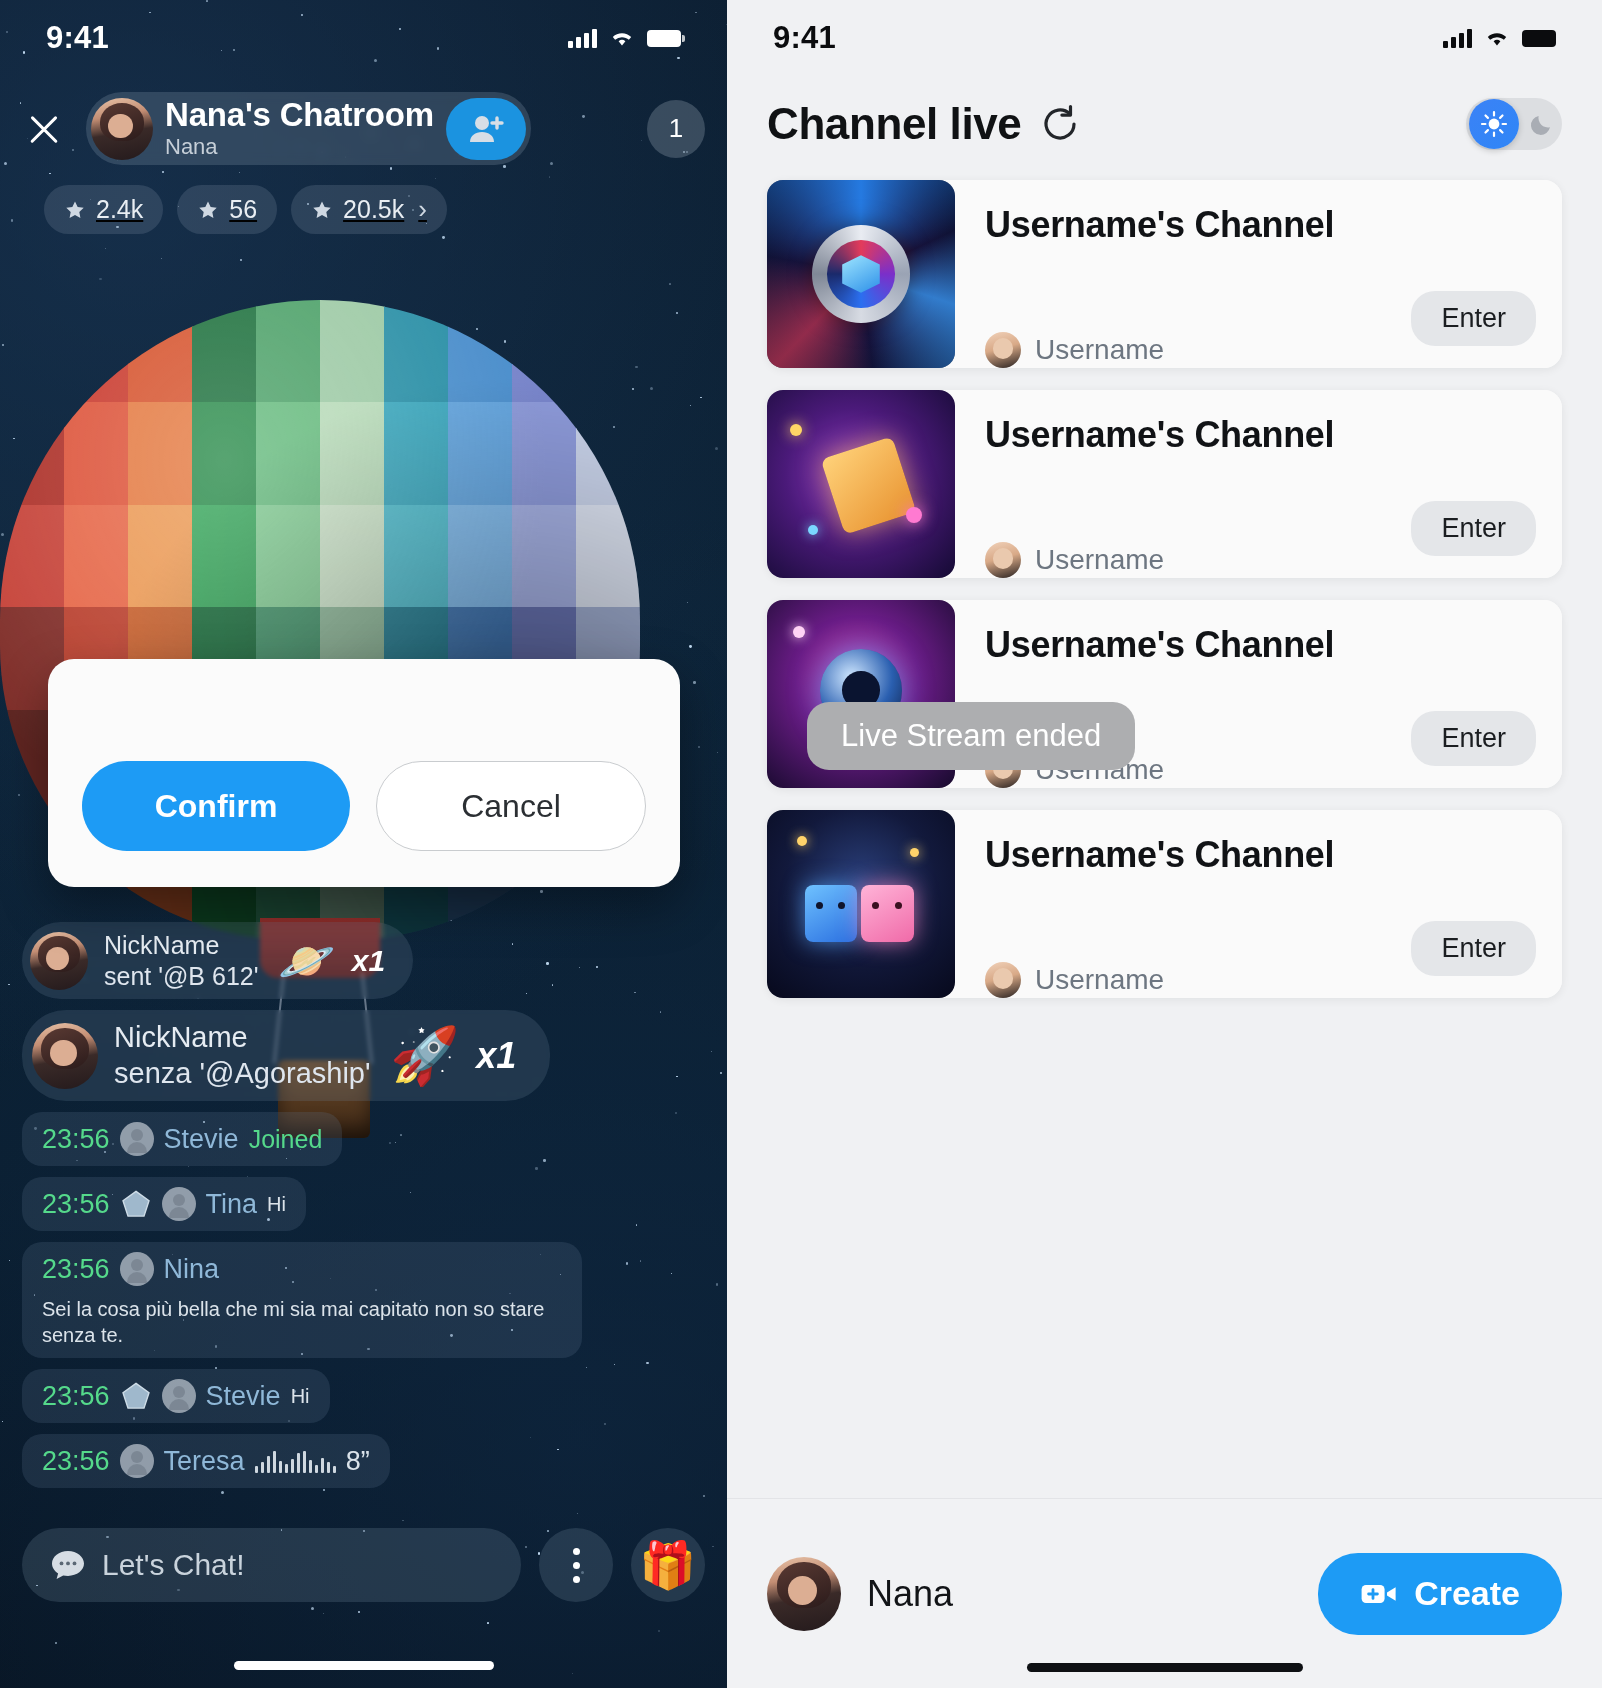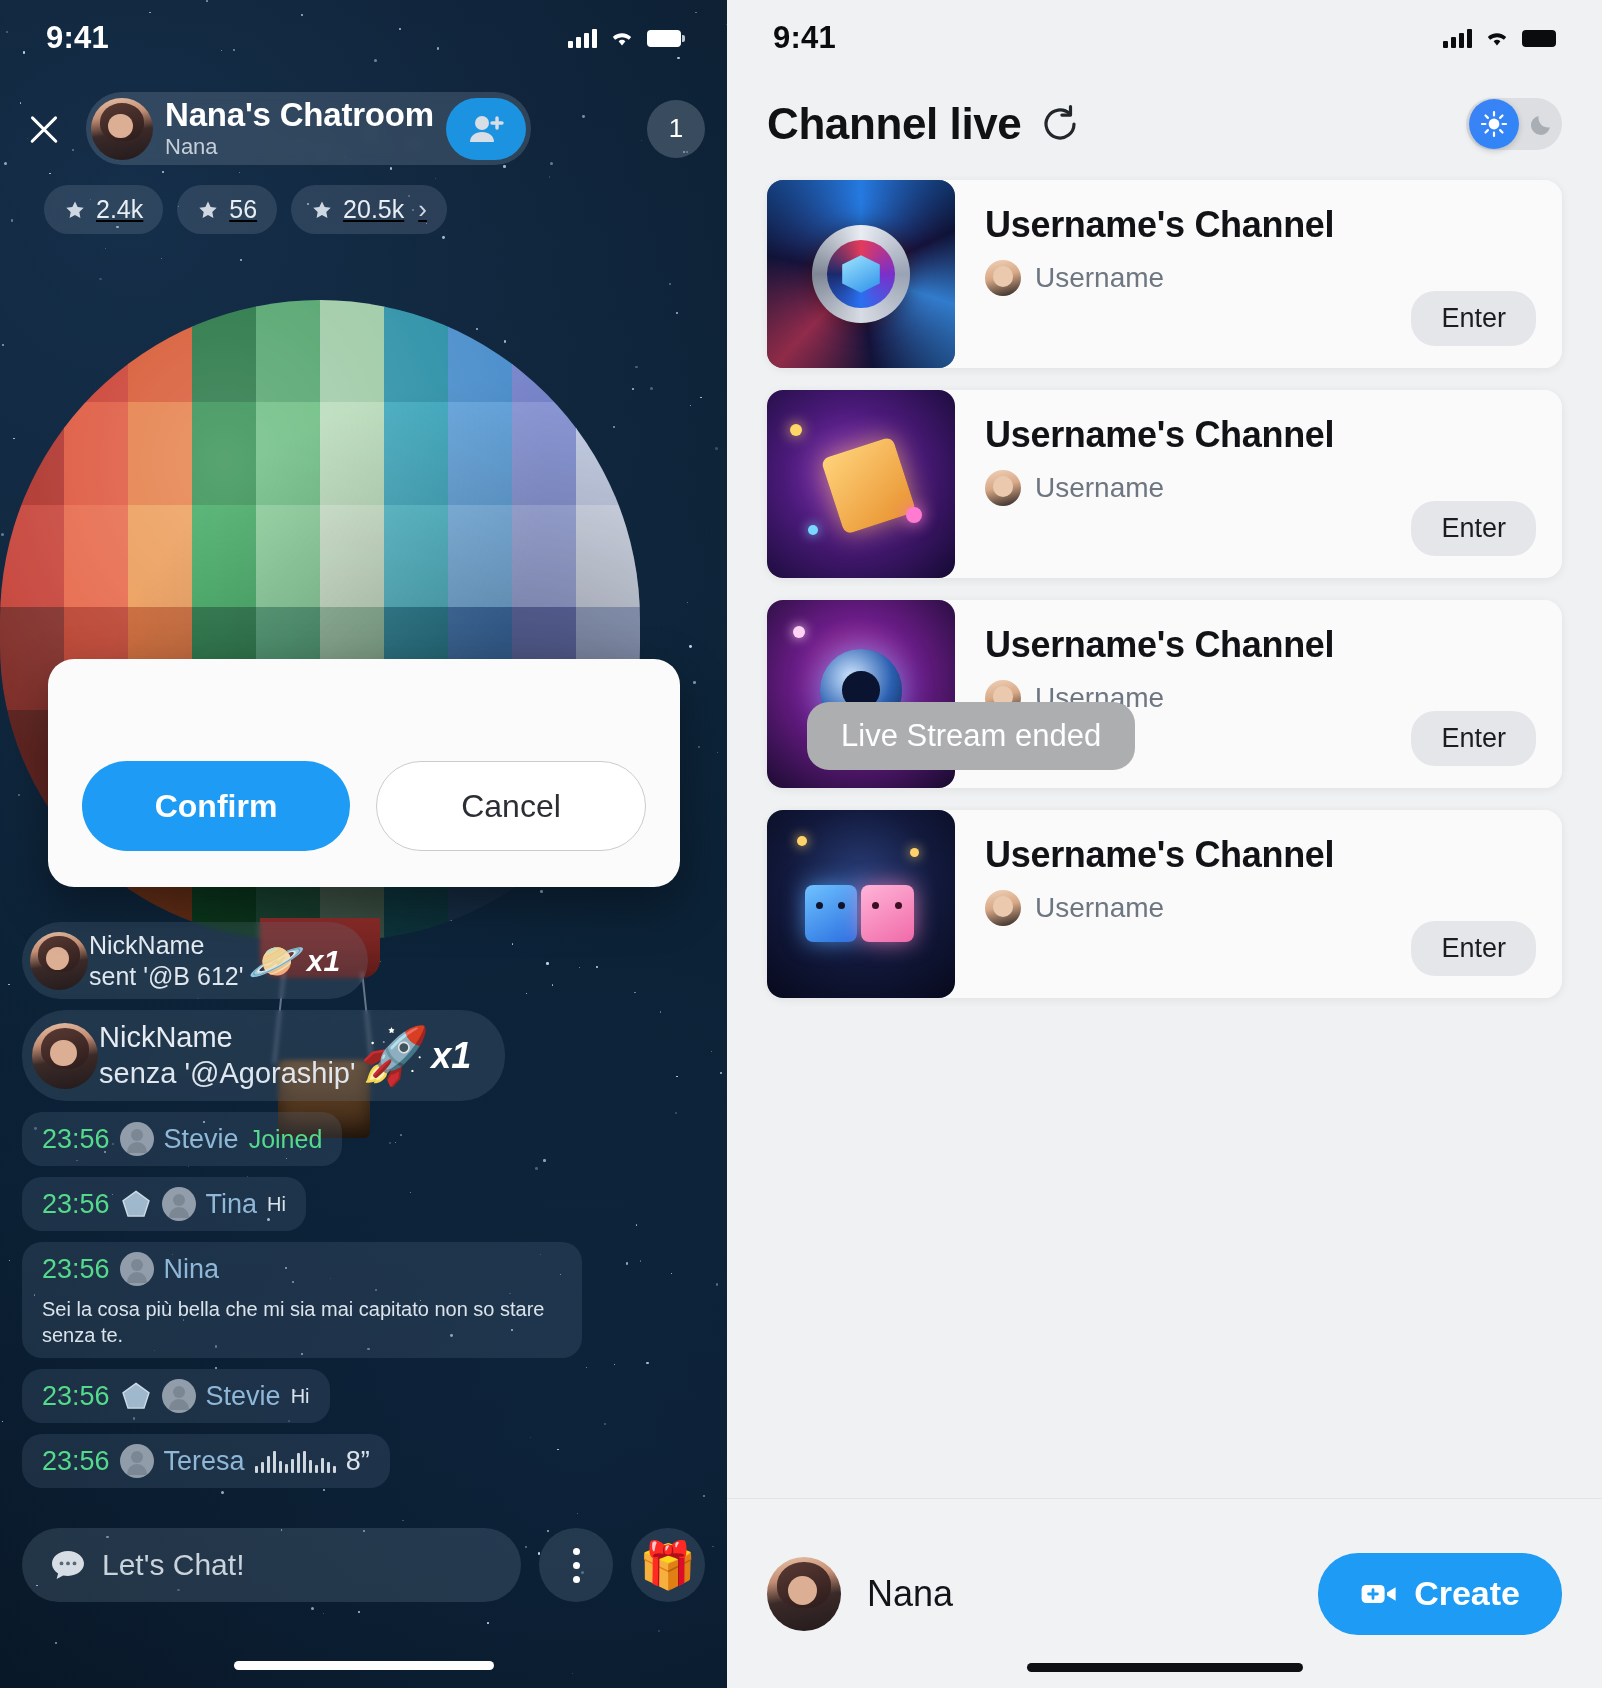--- a/index.html
+++ b/index.html
@@ -91,21 +91,21 @@
   .host-sub { color:#c6cfd8; font-size:22px; line-height:1.25; }
   .follow-btn { width:80px; height:62px; border-radius:32px; background:#1b93e0; display:flex; align-items:center; justify-content:center; flex:none; cursor:pointer; }
   .count-chip { margin-left:auto; width:58px; height:58px; border-radius:50%; background:rgba(140,155,170,0.34); color:#fff; display:flex; align-items:center; justify-content:center; font-size:26px; }
 
   .stat-row { display:flex; gap:14px; margin-top:20px; padding-left:22px;text-decoration:underline; }
   .stat-chip { display:flex; align-items:center; gap:10px; background:rgba(110,130,150,0.28); border-radius:26px; padding:9px 20px; color:#e9eef3; font-size:25px; }
   .star-ico { width:22px; height:22px; display:block; }
 
   
   .msgs { position:absolute; left:22px; right:22px; bottom:200px; z-index:25; display:flex; flex-direction:column; gap:11px; }
-  .gift-msg { display:flex; align-items:center; gap:1px; background:rgba(110,130,155,0.22); border-radius:44px; padding:8px 28px 8px 8px; align-self:flex-start; backdrop-filter: blur(2px); }
+  .gift-msg { display:flex; align-items:center; gap:16px; background:rgba(110,130,155,0.22); border-radius:44px; padding:8px 28px 8px 8px; align-self:flex-start; backdrop-filter: blur(2px); }
   .gift-msg.big { padding:10px 34px 10px 10px; }
   .gift-av { width:58px; height:58px; border-radius:50%; flex:none; overflow:hidden;
     background:linear-gradient(170deg,#e8c3a8 0%,#c48e74 30%,#3a2a28 55%,#241a1c 100%); position:relative;}
   .gift-av::before{content:"";position:absolute;left:14%;top:8%;width:72%;height:62%;border-radius:50% 50% 44% 44%;background:linear-gradient(160deg,#5a3a33,#2b1b1b);}
   .gift-av::after{content:"";position:absolute;left:28%;top:26%;width:40%;height:40%;border-radius:50%;background:#dcae93;}
   .gift-av.lg{width:66px;height:66px;}
   .gift-txt { display:flex; flex-direction:column; color:#e6ecf2; }
   .gift-name { font-size:25px; line-height:1.22; }
   .gift-sent { font-size:25px; line-height:1.22; color:#dfe6ee; }
   .gift-name.lg{font-size:29px} .gift-sent.lg{font-size:29px}
@@ -161,21 +161,21 @@
   .pr-title-wrap { display:flex; align-items:center; gap:18px; }
   .pr-title { font-size:44px; font-weight:700; color:#101214; letter-spacing:-0.4px; }
   .refresh-ico { width:42px; height:42px; cursor:pointer; }
   .theme-toggle { width:96px; height:52px; border-radius:28px; background:#dcdee1; display:flex; align-items:center; padding:3px; position:relative; cursor:pointer; }
   .tt-knob { width:50px; height:50px; border-radius:50%; background:linear-gradient(135deg,#3b82f6,#2f86f7); display:flex; align-items:center; justify-content:center; box-shadow:0 2px 6px rgba(0,0,0,.18); }
   .moon-ico { margin-left:10px; }
 
   .cards { margin-top:30px; padding:0 40px; display:flex; flex-direction:column; gap:22px; }
   .card { position:relative; display:flex; background:#fafafa; border-radius:18px; overflow:visible; box-shadow:0 2px 10px rgba(20,24,30,0.07); height:188px; }
   .card-thumb { width:188px; height:188px; border-radius:16px; flex:none; overflow:hidden; position:relative; }
-  .card-body { flex:1; padding:24px 30px 0 30px; display:flex; flex-direction:column; position:relative; background:#fafafa; border-radius:0 18px 18px 0; }
+  .card-body { flex:1; padding:24px 30px 0 30px; display:flex; flex-direction:column; position:relative; background:#fafafa; border-radius:0 18px 18px 0;justify-content:space-between; }
   .card-name { font-size:36px; font-weight:600; color:#111316; letter-spacing:-0.3px; }
   .card-user-row { display:flex; align-items:center; gap:14px; margin-top:14px; }
   .mini-av { width:36px; height:36px; border-radius:50%; overflow:hidden; flex:none;
     background:linear-gradient(165deg,#f1d2ba,#d8a987 45%,#26201f 100%); position:relative; }
   .mini-av::after{content:"";position:absolute;left:22%;top:18%;width:56%;height:56%;border-radius:50%;background:#eac9ae;}
   .card-user { font-size:28px; color:#6d7681; }
   .enter-btn { position:absolute; right:26px; bottom:22px; background:#e4e6e9; color:#1b1e21; border-radius:24px; padding:12px 30px; font-size:27px; cursor:pointer; }
   .toast {
     position:absolute; left:-148px; bottom:18px; background:#adaeb0; color:#fff;
     border-radius:22px; padding:16px 34px; font-size:31px; white-space:nowrap;

